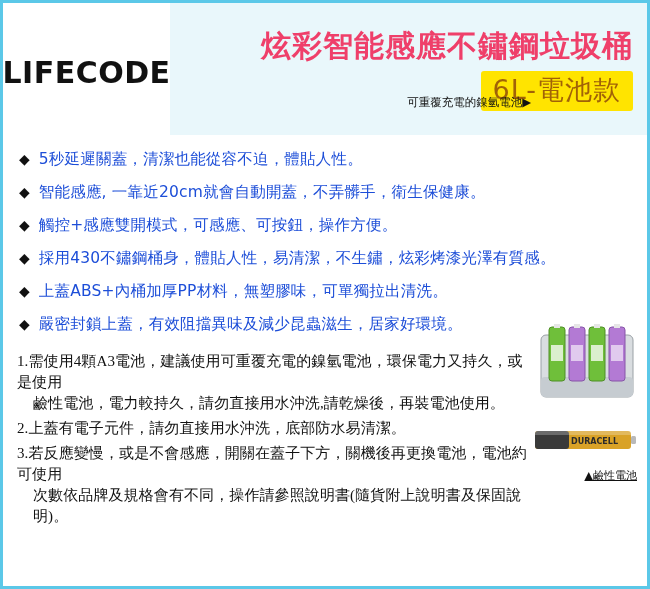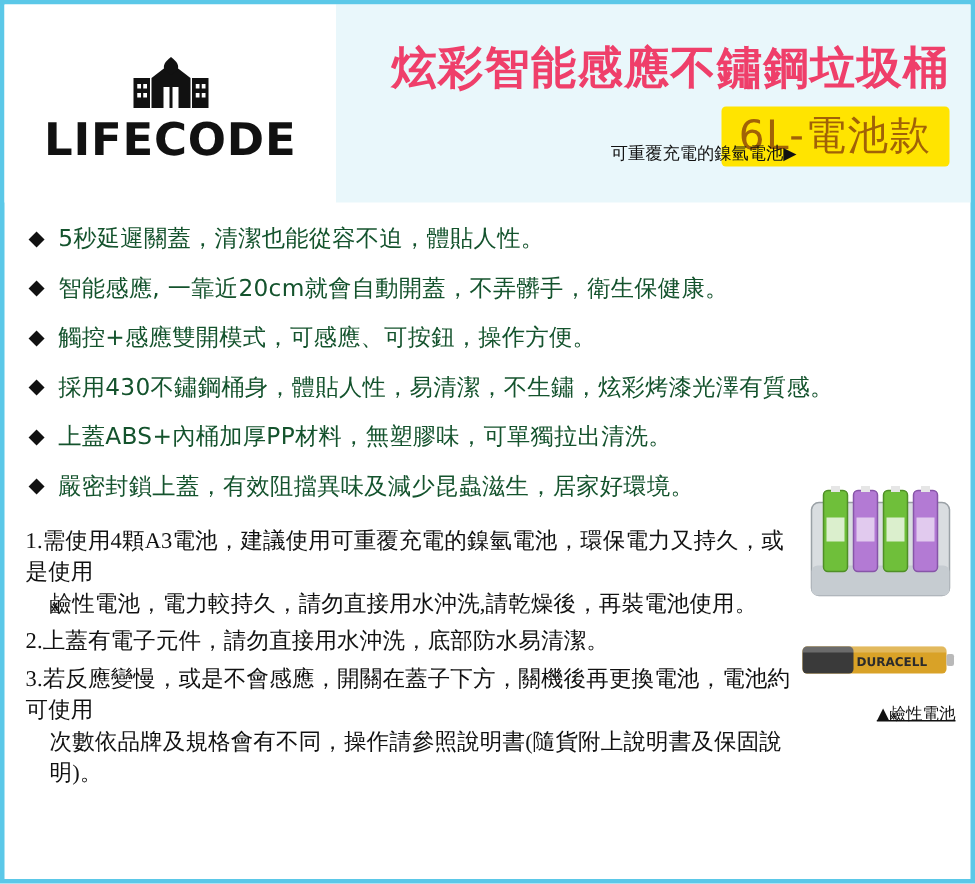--- a/index.html
+++ b/index.html
@@ -23,24 +23,24 @@
     background: #ffffff;
   }
 
   
   .header {
     display: flex;
     height: 132px;
     box-sizing: border-box;
   }
   .logo-box {
-    width: 221px;
+    width: 167px;
     background: #ffffff;
     display: flex;
-    flex-direction: column;
+    flex-direction: row;
     align-items: center;
     justify-content: center;
     box-sizing: border-box;
     padding-top: 6px;
   }
   .logo-mark {
     width: 54px;
     height: 40px;
     margin-bottom: 2px;
   }
@@ -95,21 +95,21 @@
   }
   .diamond {
     font-size: 14px;
     color: #111111;
     line-height: 20px;
     margin-right: 9px;
     flex: 0 0 auto;
   }
   .feature-text {
     font-size: 15.5px;
-    color: #14532d;
+    color: #1d4ed8;
     line-height: 20px;
     letter-spacing: 0.2px;
   }
 
   
   .notice {
     padding: 2px 14px 0 14px;
     position: relative;
   }
   .notice-title {

